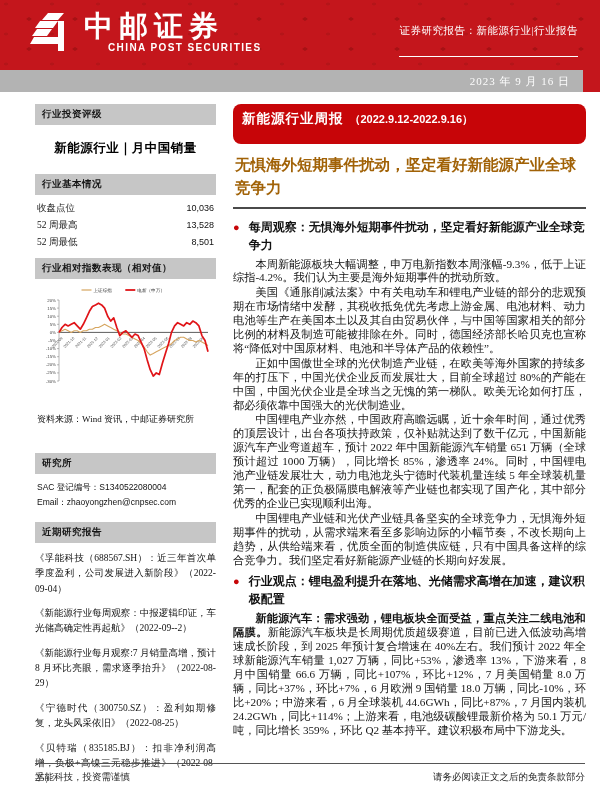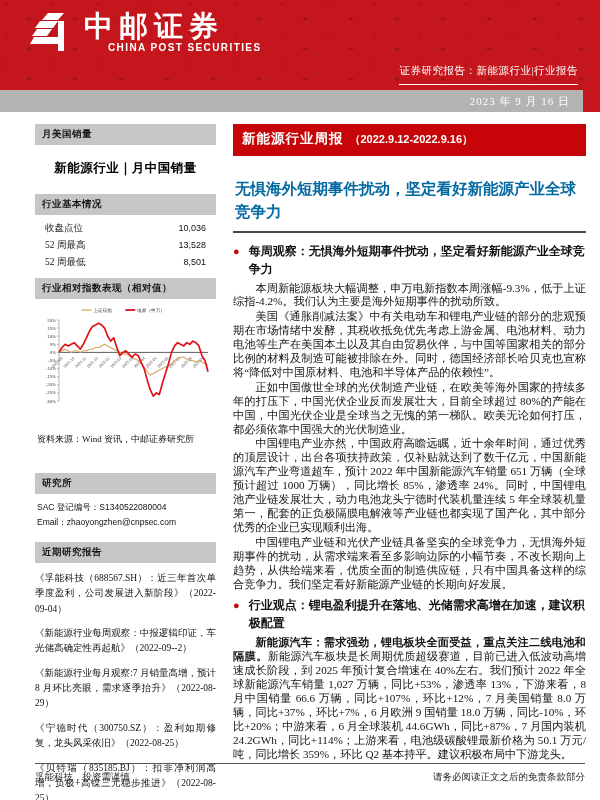--- a/index.html
+++ b/index.html
@@ -1,59 +1,59 @@
 <!DOCTYPE html>
 <html><head>
 <meta charset="utf-8">
 <style>
   * { margin:0; padding:0; box-sizing:border-box; }
   body { background:#e8e8e8; font-family:"Liberation Serif", serif; }
   .page { width:600px; height:800px; background:#fff; position:relative; overflow:hidden; margin:0 auto; }
 
   
-  .hd { height:90px; background-color:#c4161c; position:relative;
+  .hd { height:70px; background-color:#c4161c; position:relative;
         background-image:
           radial-gradient(rgba(130,12,12,.45) 2.2px, transparent 2.8px),
           radial-gradient(rgba(150,20,20,.35) 2px, transparent 2.6px);
         background-size:46px 30px, 46px 30px; background-position:6px 4px, 29px 19px; }
   .brandrow { position:absolute; left:28px; top:9px; display:flex; align-items:center; }
   .emblem { width:46px; height:46px; margin-right:10px; }
   .brand-cn { color:#fff; font-size:29px; font-weight:bold; letter-spacing:6px; line-height:1.05; font-family:"Liberation Serif", serif; }
   .brand-en { color:#fff; font-size:10px; font-weight:bold; letter-spacing:1.4px; font-family:"Liberation Sans", sans-serif;padding-left:24px; }
-  .report-type { position:absolute; right:22px; bottom:5px; color:#fff; font-size:10.5px;
-                 padding-bottom:6px; border-bottom:1.5px solid #fff; letter-spacing:.5px; }
+  .report-type { position:absolute; right:22px; bottom:13px; color:#fff; font-size:10.5px;
+                 padding-bottom:18px; border-bottom:1.5px solid #fff; letter-spacing:.5px; }
 
   
   .datebar { height:22px; background:#b3b3b3; position:relative; display:flex; align-items:center; justify-content:flex-end; padding-right:30px; }
   .datebar .date { color:#fdfdfd; font-size:11px; letter-spacing:1px; }
   .datebar .redstrip { position:absolute; right:0; top:0; width:17px; height:22px; background:#c4161c; }
 
   
   .content { display:flex; padding:12px 14px 0 35px; }
   .side { width:181px; flex:none; }
   .main { flex:1; margin-left:17px; }
 
   
   .sec-hd { background:#c6c6c6; color:#151515; font-weight:bold; font-size:9.5px; padding:4px 7px; letter-spacing:.5px; }
   .rating { text-align:center; font-weight:bold; font-size:12.5px; margin:15px 0 17px; letter-spacing:.5px; }
-  .kvs { margin:5px 8px 7px; }
+  .kvs { margin:5px 0 7px; }
   .kv { display:flex; justify-content:space-between; font-size:9.5px; line-height:17px; padding:0 2px; color:#111; }
   .kv .v { font-family:"Liberation Sans", sans-serif; font-size:9px; }
   .chartbox { margin:4px 0 2px; }
   .src { font-size:9px; color:#111; margin:4px 2px 27px; }
   .inst { font-size:9px; line-height:1.75; margin:6px 2px 12px; color:#111; }
   .inst .mono { font-family:"Liberation Sans", sans-serif; font-size:8.5px; }
   .reports { margin-top:8px; }
   .report { font-size:9.5px; line-height:1.62; margin-bottom:9px; color:#111; text-align:justify; }
 
   
-  .banner { background:#c70508; color:#fff; padding:5px 9px 8px; }
+  .banner { background:#c70508; color:#fff; padding:5px 9px 16px;border-radius:8px; }
   .banner .bt { font-size:13.5px; font-weight:bold; letter-spacing:1px; }
   .banner .bp { font-size:11px; font-weight:bold; margin-left:6px; font-family:"Liberation Sans", sans-serif; }
-  .title { font-size:15.5px; font-weight:bold; line-height:1.5; margin:21px 2px 7px; color:#0369a1; }
+  .title { font-size:15.5px; font-weight:bold; line-height:1.5; margin:9px 2px 7px; color:#a16207; }
   .rule { border-top:2px solid #4a4a4a; margin:2px 0 9px; }
   .bullet { display:flex; margin:5px 0 4px; }
   .bullet .dot { color:#c70508; font-size:11px; line-height:18px; margin-right:9px; flex:none; }
   .bullet .bh { font-weight:bold; font-size:12px; line-height:18px; color:#111; }
   .para { font-size:11.2px; line-height:13.9px; text-align:justify; text-indent:2em; color:#141414; margin-bottom:1px; }
   .para b { letter-spacing:.2px; }
 
   
   .footer { position:absolute; left:35px; right:15px; bottom:16px; border-top:1.8px solid #555; padding-top:7px;
             display:flex; justify-content:space-between; font-size:9.5px; color:#222; }
@@ -80,21 +80,21 @@
   </div>
 
   <div class="datebar">
     <span class="date">2023 年 9 月 16 日</span>
     <span class="redstrip"></span>
   </div>
 
   <div class="content">
 
     <div class="side">
-      <div class="sec-hd">月美国销量</div>
+      <div class="sec-hd">行业投资评级</div>
       <div class="rating">新能源行业｜月中国销量</div>
 
       <div class="sec-hd">行业基本情况</div>
       <div class="kvs">
         <div class="kv">
           <span>收盘点位</span>
           <span class="v">10,036</span>
         </div>
         <div class="kv">
           <span>52 周最高</span>

